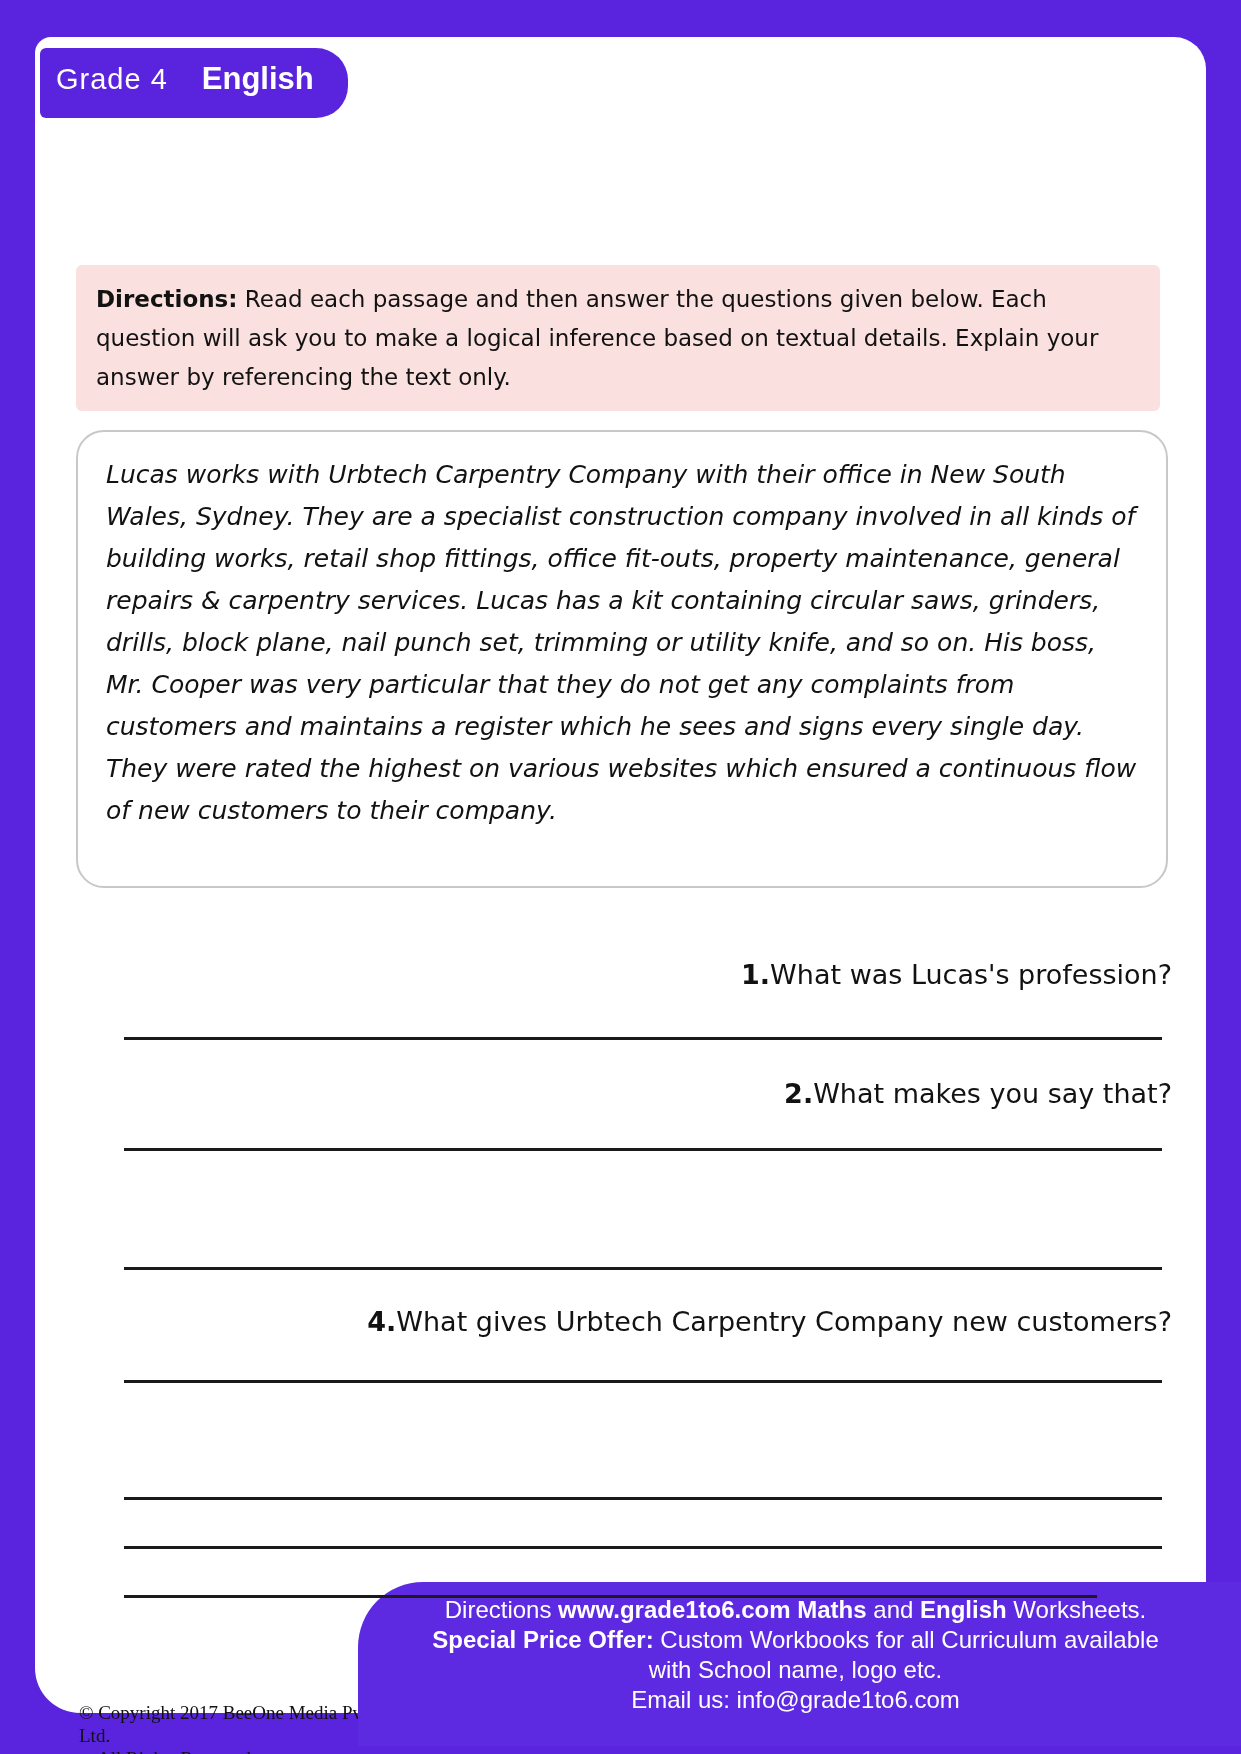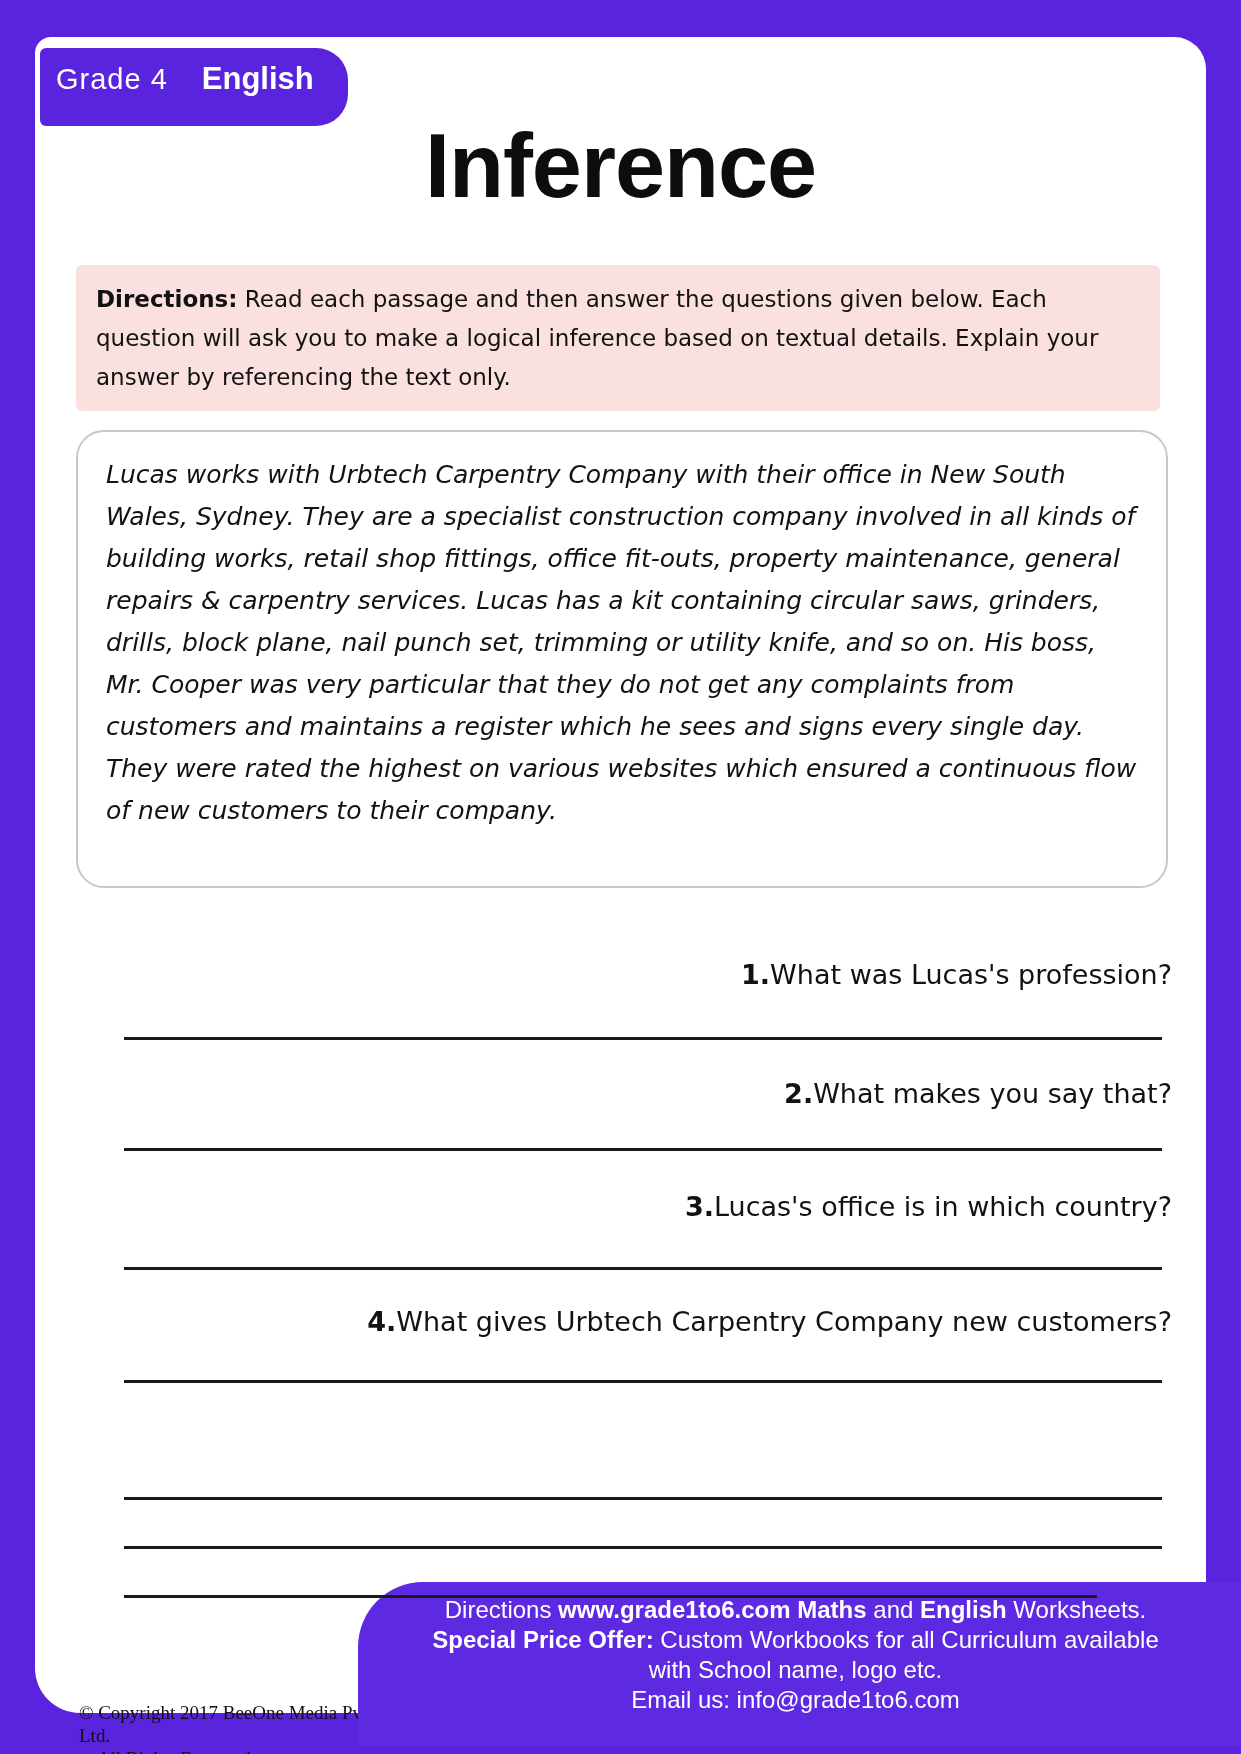--- a/index.html
+++ b/index.html
@@ -15,21 +15,21 @@
     position:absolute;left:35px;top:37px;width:1171px;height:1676px;
     background:#ffffff;
     border-radius:16px 32px 0 45px;
   }
   
   .badge{
     position:absolute;left:5px;top:11px;height:62px;
     background:#5A23DD;
     border-radius:6px 32px 32px 6px;
     display:flex;align-items:center;
-    padding:0 34px 16px 16px;
+    padding:0 34px 8px 16px;
     color:#fff;white-space:nowrap;
   }
   .badge .grade{font-size:29px;font-weight:400;letter-spacing:1px;}
   .badge .subject{font-size:31px;font-weight:700;margin-left:34px;}
   
   .title{
     position:absolute;left:0;top:84px;width:100%;
     text-align:center;
     font-size:90px;font-weight:700;color:#0d0d0d;
     letter-spacing:-1px;line-height:1;
@@ -95,43 +95,39 @@
 
 <div class="canvas">
 
   <div class="page">
 
     <div class="badge">
       <span class="grade">Grade 4</span>
       <span class="subject">English</span>
     </div>
 
-    <div class="title">Inference</div>
 
     <div class="directions">
       <b>Directions:</b><span> Read each passage and then answer the questions given below. Each question will ask you to make a logical inference based on textual details. Explain your answer by referencing the text only.</span>
     </div>
 
     <div class="passage">
       <span>Lucas works with Urbtech Carpentry Company with their office in New South Wales, Sydney. They are a specialist construction company involved in all kinds of building works, retail shop fittings, office fit-outs, property maintenance, general repairs &amp; carpentry services. Lucas has a kit containing circular saws, grinders, drills, block plane, nail punch set, trimming or utility knife, and so on. His boss, Mr. Cooper was very particular that they do not get any complaints from customers and maintains a register which he sees and signs every single day. They were rated the highest on various websites which ensured a continuous flow of new customers to their company.</span>
     </div>
 
     <div class="q q1">
       <span class="num">1.</span><span>What was Lucas's profession?</span>
     </div>
     <div class="aline al1"></div>
 
     <div class="q q2">
       <span class="num">2.</span><span>What makes you say that?</span>
     </div>
     <div class="aline al2"></div>
 
-    <div class="q q3">
-      <span class="num">3.</span><span>Lucas's office is in which country?</span>
-    </div>
     <div class="aline al3"></div>
 
     <div class="q q4">
       <span class="num">4.</span><span>What gives Urbtech Carpentry Company new customers?</span>
     </div>
     <div class="aline al4"></div>
 
     <div class="aline al5"></div>
     <div class="aline al6"></div>
     <div class="aline al7"></div>

